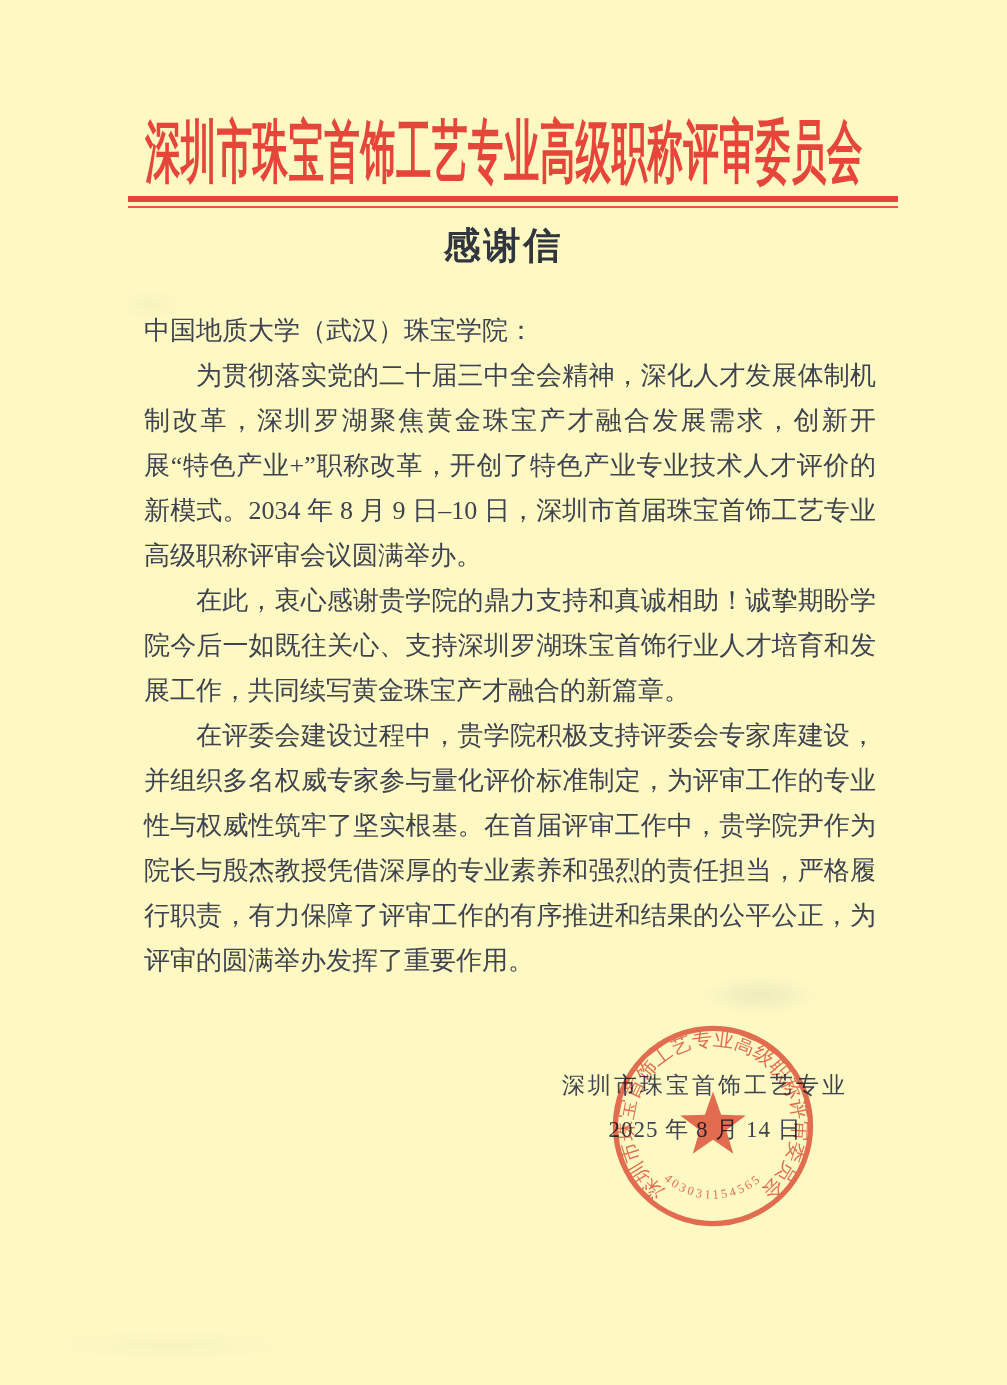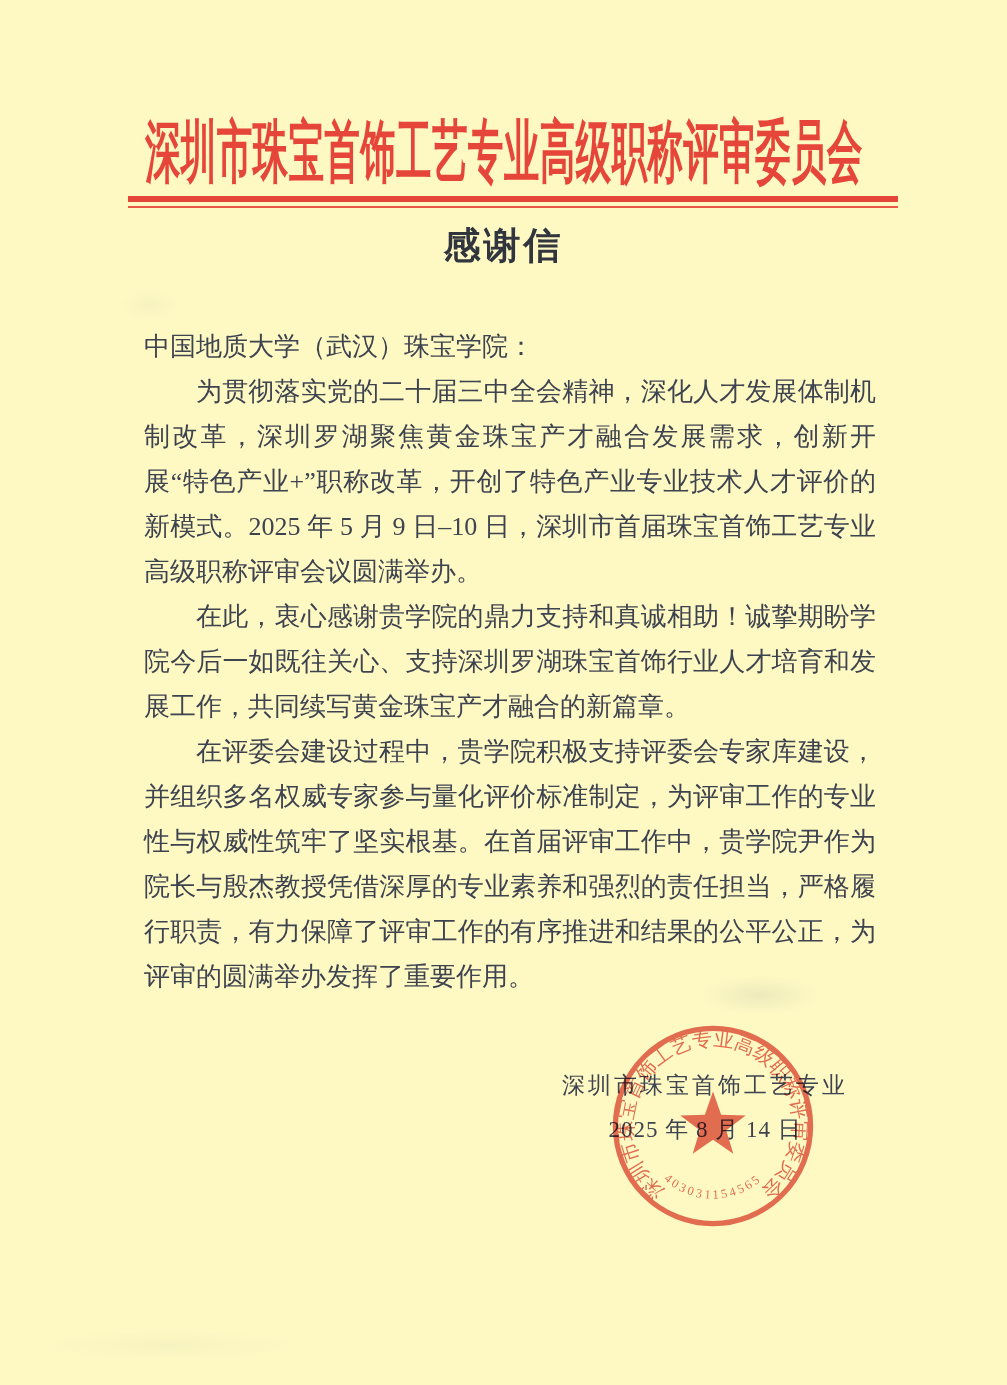--- a/index.html
+++ b/index.html
@@ -42,21 +42,21 @@
     margin:0;
     font-size:37px; line-height:48px;
     font-weight:bold;
     color:#31353e;
     letter-spacing:3px;
     white-space:nowrap;
   }
 
   
   .letter-body {
-    position:absolute; top:324px; left:144px; width:732px;
+    position:absolute; top:308px; left:144px; width:732px;
     font-size:26px; line-height:45px;
     color:var(--ink,#3e4350);
     text-align:justify;
   }
   .letter-body p { margin:0; }
   .letter-body .salutation { text-indent:0; }
   .letter-body .para { text-indent:2em; }
 
   
   .signature {
@@ -91,21 +91,21 @@
   <div class="rule">
     <div class="thick"></div>
     <div class="thin"></div>
   </div>
 
   <h1 class="title">感谢信</h1>
 
   <div class="letter-body">
     <p class="salutation">中国地质大学（武汉）珠宝学院：</p>
     <div id="paragraphs">
-        <p class="para">为贯彻落实党的二十届三中全会精神，深化人才发展体制机制改革，深圳罗湖聚焦黄金珠宝产才融合发展需求，创新开展“特色产业+”职称改革，开创了特色产业专业技术人才评价的新模式。2025 年 5 月 9 日–10 日，深圳市首届珠宝首饰工艺专业高级职称评审会议圆满举办。</p>
+        <p class="para">为贯彻落实党的二十届三中全会精神，深化人才发展体制机制改革，深圳罗湖聚焦黄金珠宝产才融合发展需求，创新开展“特色产业+”职称改革，开创了特色产业专业技术人才评价的新模式。2034 年 8 月 9 日–10 日，深圳市首届珠宝首饰工艺专业高级职称评审会议圆满举办。</p>
         <p class="para">在此，衷心感谢贵学院的鼎力支持和真诚相助！诚挚期盼学院今后一如既往关心、支持深圳罗湖珠宝首饰行业人才培育和发展工作，共同续写黄金珠宝产才融合的新篇章。</p>
         <p class="para">在评委会建设过程中，贵学院积极支持评委会专家库建设，并组织多名权威专家参与量化评价标准制定，为评审工作的专业性与权威性筑牢了坚实根基。在首届评审工作中，贵学院尹作为院长与殷杰教授凭借深厚的专业素养和强烈的责任担当，严格履行职责，有力保障了评审工作的有序推进和结果的公平公正，为评审的圆满举办发挥了重要作用。</p>
       </div>
   </div>
 
   <div class="signature">
     <div>深圳市珠宝首饰工艺专业</div>
     <div class="date-line">2025 年 8 月 14 日</div>
   </div>
 

